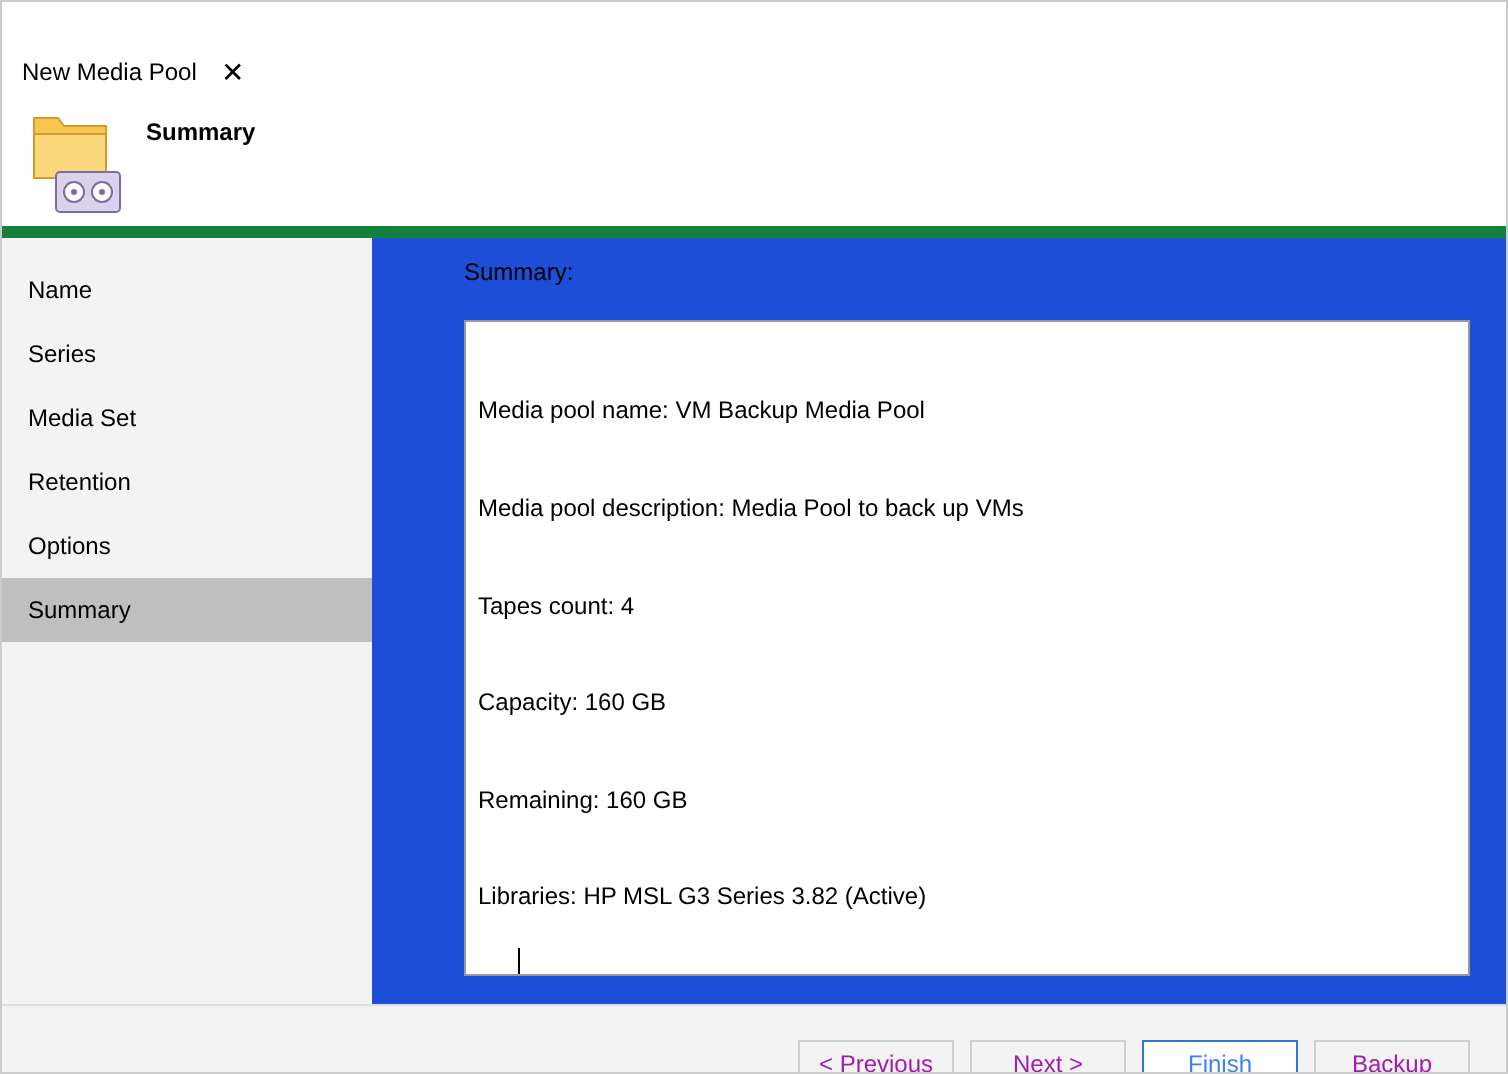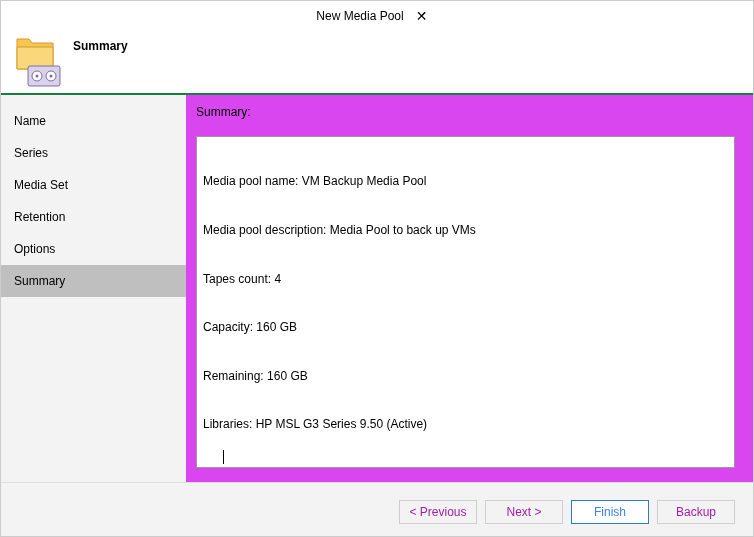--- a/index.html
+++ b/index.html
@@ -8,24 +8,25 @@
       font-size: 12px;
       background: #fff;
       width: 754px;
       height: 537px;
       overflow: hidden;
       border: 1px solid #ccc;
     }
     .titlebar {
       display: flex;
       align-items: center;
-      justify-content: center;
+      justify-content: flex-start;
       height: 30px;
       padding: 0 8px 0 10px;
       background: #fff;
+      margin-top: 20px;
     }
     .titlebar-title {
       font-size: 12px;
       color: #000;
     }
     .close-btn {
       width: 36px;
       height: 28px;
       display: flex;
       align-items: center;
@@ -48,22 +49,23 @@
       position: relative;
     }
     .folder-svg { position: absolute; top: 0; left: 2px; }
     .tape-svg { position: absolute; bottom: -2px; left: 14px; }
     .header-text { flex: 1; padding-top: 2px; }
     .header-title { font-weight: bold; font-size: 12px; margin-bottom: 2px; }
     .header-desc { font-size: 12px; color: #000; }
     .body {
       display: flex;
       height: 389px;
-      background: #d946ef;
-      border-top: 2px solid #15803d;
+      background: #1d4ed8;
+      border-top: 6px solid #15803d;
+      gap: 36px;
     }
     .sidebar {
       width: 185px;
       background: #f3f3f3;
       padding-top: 10px;
     }
     .nav-item {
       padding: 9px 13px;
       font-size: 12px;
       color: #000;
@@ -171,21 +173,21 @@
     <div class="nav-item active"><span>Summary</span></div>
   </div>
   <div class="content">
     <div class="content-label">Summary:</div>
     <div class="summary-box">
       <span class="line">Media pool name: VM Backup Media Pool</span>
       <span class="line">Media pool description: Media Pool to back up VMs</span>
       <span class="line">Tapes count: 4</span>
       <span class="line">Capacity: 160 GB</span>
       <span class="line">Remaining: 160 GB</span>
-      <span class="line">Libraries: HP MSL G3 Series 9.50 (Active)</span>
+      <span class="line">Libraries: HP MSL G3 Series 3.82 (Active)</span>
       <span class="cursor"></span>
     </div>
   </div>
 </div>
 
 <div class="footer">
   <div class="btn disabled">
       <span>&lt; Previous</span>
     </div>
   <div class="btn disabled">

